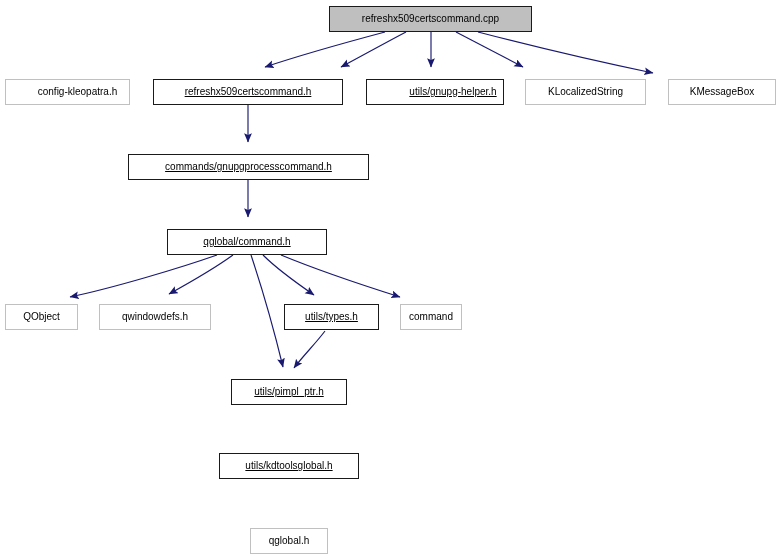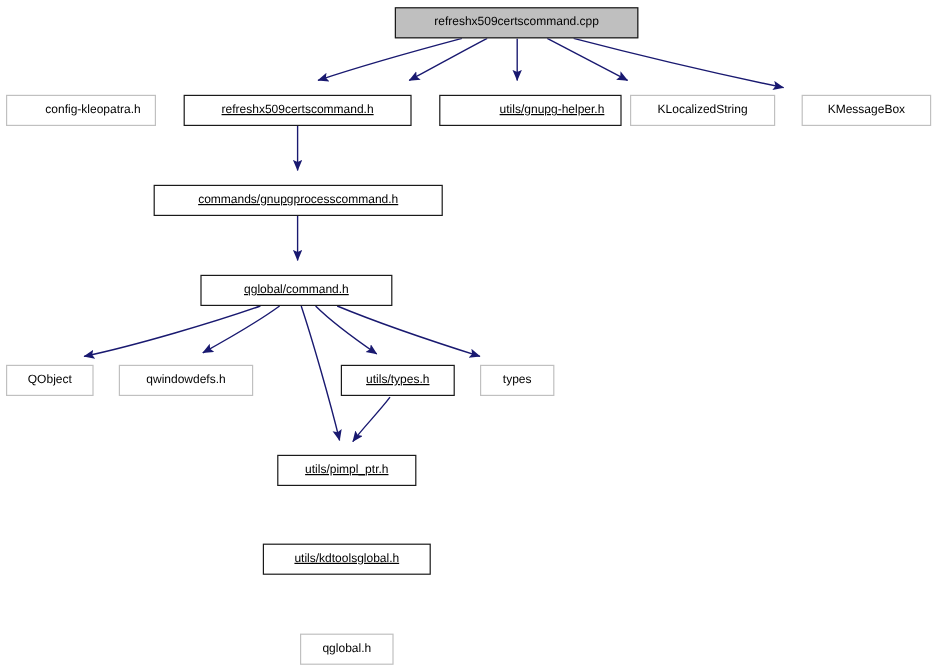--- a/index.html
+++ b/index.html
@@ -82,21 +82,21 @@
   <div id="nodes-layer">
       <div class="graph-node root" style="left: 329px; top: 6px; width: 203px;">
         <span class="node-label">refreshx509certscommand.cpp</span>
       </div>
       <div class="graph-node" style="left: 5px; top: 79px; width: 125px; padding-left: 20px;">
         <span class="node-label">config-kleopatra.h</span>
       </div>
       <div class="graph-node strong" style="left: 153px; top: 79px; width: 190px;">
         <span class="node-label">refreshx509certscommand.h</span>
       </div>
-      <div class="graph-node strong" style="left: 366px; top: 79px; width: 152px; padding-left: 36px;">
+      <div class="graph-node strong" style="left: 366px; top: 79px; width: 138px; padding-left: 36px;">
         <span class="node-label">utils/gnupg-helper.h</span>
       </div>
       <div class="graph-node" style="left: 525px; top: 79px; width: 121px;">
         <span class="node-label">KLocalizedString</span>
       </div>
       <div class="graph-node" style="left: 668px; top: 79px; width: 108px;">
         <span class="node-label">KMessageBox</span>
       </div>
       <div class="graph-node strong" style="left: 128px; top: 154px; width: 241px;">
         <span class="node-label">commands/gnupgprocesscommand.h</span>
@@ -107,21 +107,21 @@
       <div class="graph-node" style="left: 5px; top: 304px; width: 73px;">
         <span class="node-label">QObject</span>
       </div>
       <div class="graph-node" style="left: 99px; top: 304px; width: 112px;">
         <span class="node-label">qwindowdefs.h</span>
       </div>
       <div class="graph-node strong" style="left: 284px; top: 304px; width: 95px;">
         <span class="node-label">utils/types.h</span>
       </div>
       <div class="graph-node" style="left: 400px; top: 304px; width: 62px;">
-        <span class="node-label">types</span>
+        <span class="node-label">command</span>
       </div>
       <div class="graph-node strong" style="left: 231px; top: 379px; width: 116px;">
         <span class="node-label">utils/pimpl_ptr.h</span>
       </div>
       <div class="graph-node strong" style="left: 219px; top: 453px; width: 140px;">
         <span class="node-label">utils/kdtoolsglobal.h</span>
       </div>
       <div class="graph-node" style="left: 250px; top: 528px; width: 78px; text-align: right;">
         <span class="node-label">qglobal.h</span>
       </div>

